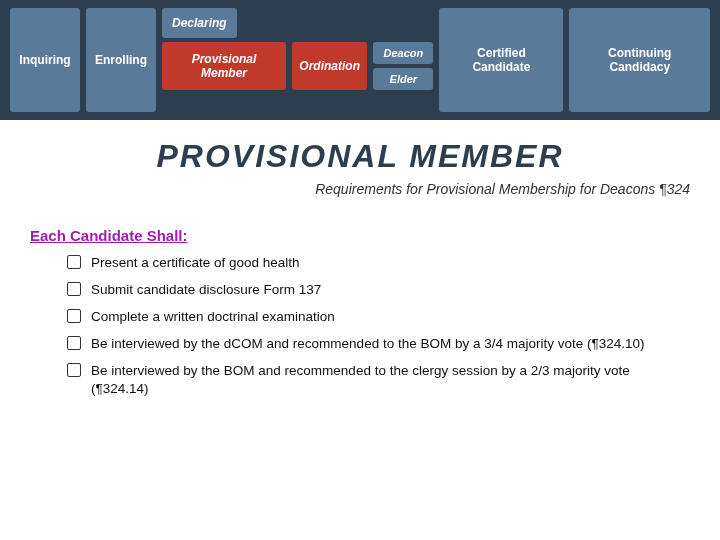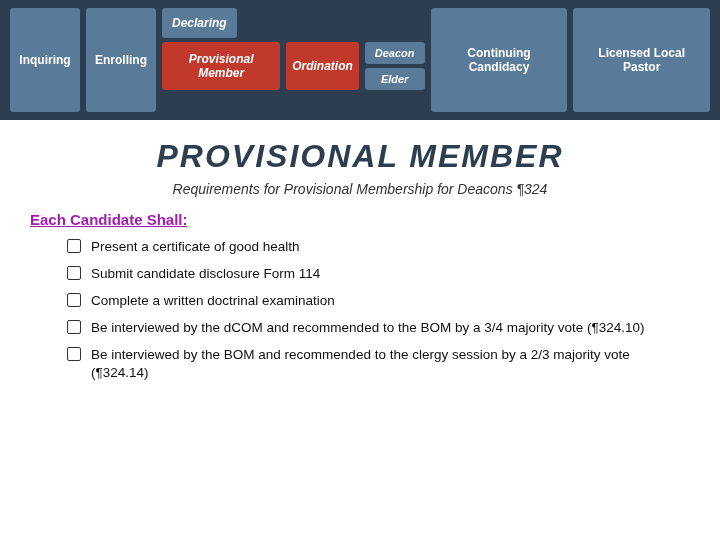--- a/index.html
+++ b/index.html
@@ -88,23 +88,23 @@
       text-align: center;
       color: #2c3e50;
       letter-spacing: 2px;
       margin-bottom: 6px;
       text-transform: uppercase;
       font-style: italic;
     }
 
     .subtitle {
       font-size: 14px;
-      text-align: center;
+      text-align: right;
       color: #333;
-      margin-bottom: 14px;
+      margin-bottom: 30px;
       font-style: italic;
     }
 
     .section-heading {
       font-size: 15px;
       font-weight: bold;
       color: #a21caf;
       margin-bottom: 10px;
       text-decoration: underline;
     }
@@ -153,37 +153,37 @@
     <div class="nav-row">
       <div class="nav-item active-tab">Provisional Member</div>
       <div class="nav-item active-tab">Ordination</div>
       <div class="nav-sub-right">
         <div class="nav-sub-item">Deacon</div>
         <div class="nav-sub-item">Elder</div>
       </div>
     </div>
   </div>
 
+  <div class="nav-item">Certified Candidate</div>
   <div class="nav-item">Continuing Candidacy</div>
-  <div class="nav-item">Licensed Local Pastor</div>
 </div>
 
 <div class="content">
   <h1 class="page-title">PROVISIONAL MEMBER</h1>
   <p class="subtitle">Requirements for Provisional Membership for Deacons ¶324</p>
   <p class="section-heading">Each Candidate Shall:</p>
 
   <ul class="requirements-list">
     <li>
       <span class="checkbox"></span>
       <span class="item-text">Present a certificate of good health</span>
     </li>
     <li>
       <span class="checkbox"></span>
-      <span class="item-text">Submit candidate disclosure Form 114</span>
+      <span class="item-text">Submit candidate disclosure Form 137</span>
     </li>
     <li>
       <span class="checkbox"></span>
       <span class="item-text">Complete a written doctrinal examination</span>
     </li>
     <li>
       <span class="checkbox"></span>
       <span class="item-text">Be interviewed by the dCOM and recommended to the BOM by a 3/4 majority vote (¶324.10)</span>
     </li>
     <li>

